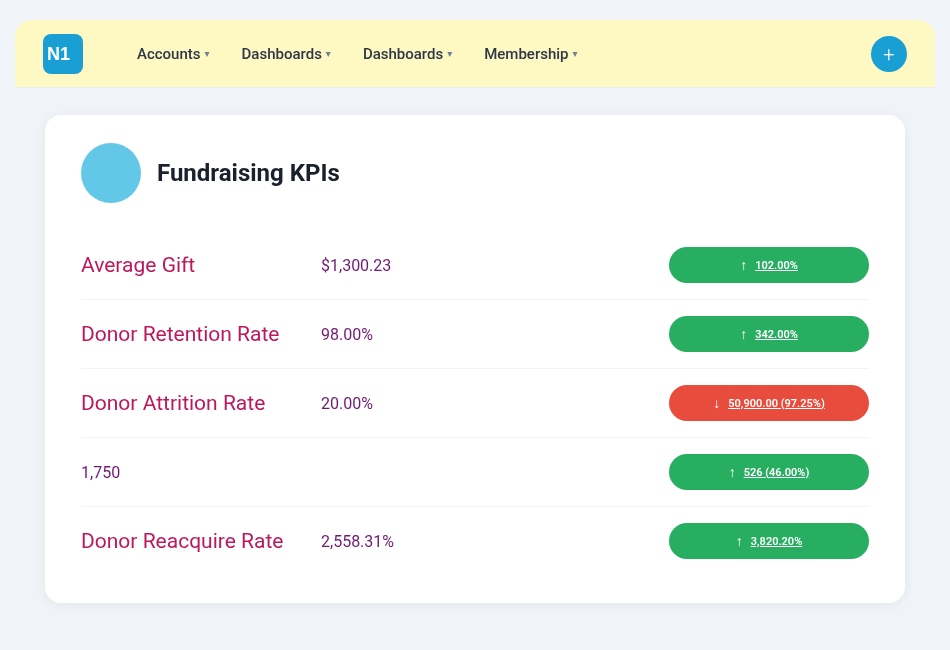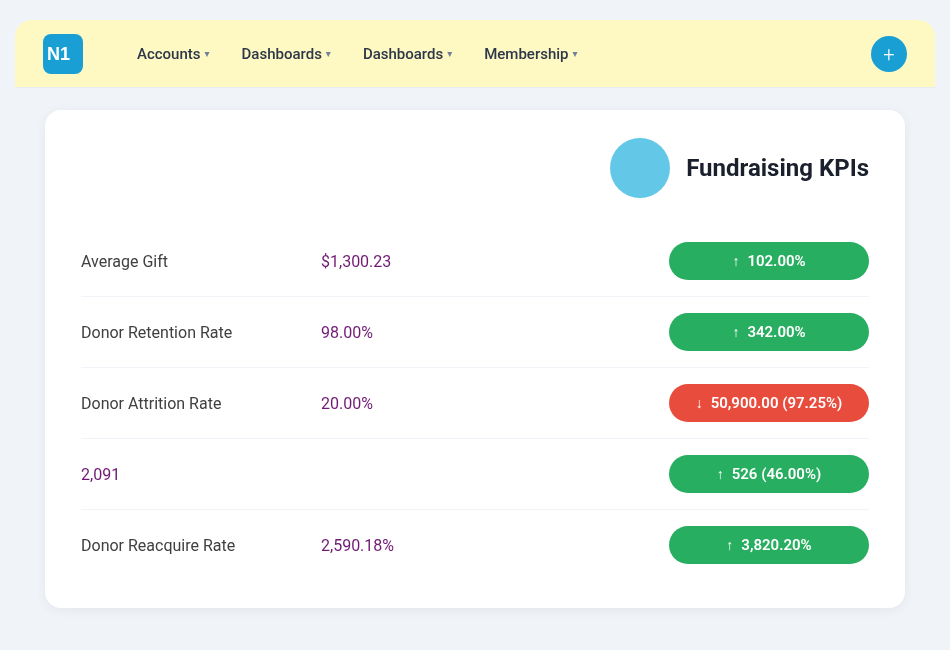--- a/index.html
+++ b/index.html
@@ -106,21 +106,20 @@
       width: 100%;
       max-width: 860px;
       box-shadow: 0 2px 12px rgba(0,0,0,0.06);
     }
 
     .card-header {
       display: flex;
       align-items: center;
       gap: 16px;
       margin-bottom: 28px;
-      justify-content: flex-end;
     }
 
     .card-icon-circle {
       width: 60px;
       height: 60px;
       background: #63c8e8;
       border-radius: 50%;
       flex-shrink: 0;
     }
 
@@ -143,22 +142,22 @@
       padding: 16px 0;
       border-bottom: 1px solid #f0f4f8;
     }
 
     .kpi-row:last-child {
       border-bottom: none;
     }
 
     .kpi-label {
       flex: 0 0 240px;
-      font-size: 16px;
-      color: #404040;
+      font-size: 21px;
+      color: #be185d;
       font-weight: 400;
     }
 
     .kpi-value {
       flex: 0 0 160px;
       font-size: 16px;
       color: #701a75;
       font-weight: 400;
     }
 
@@ -182,22 +181,23 @@
 
     .kpi-badge.red {
       background: #e74c3c;
     }
 
     .badge-arrow {
       font-size: 14px;
     }
 
     .badge-text {
-      font-size: 15px;
+      font-size: 11px;
       font-weight: 600;
+      text-decoration: underline;
     }
   </style>
 </head>
 <body>
 
 <div class="app-frame">
 
   <nav class="navbar">
     <div class="logo">
       <svg class="logo-icon" viewBox="0 0 40 40" xmlns="http://www.w3.org/2000/svg">
@@ -258,30 +258,30 @@
         <div class="kpi-row">
           <span class="kpi-label">Donor Attrition Rate</span>
           <span class="kpi-value">20.00%</span>
           <div class="kpi-badge red">
             <span class="badge-arrow">↓</span>
             <span class="badge-text">50,900.00 (97.25%)</span>
           </div>
         </div>
 
         <div class="kpi-row">
-          <span class="kpi-value">2,091</span>
+          <span class="kpi-value">1,750</span>
           <div class="kpi-badge green">
             <span class="badge-arrow">↑</span>
             <span class="badge-text">526 (46.00%)</span>
           </div>
         </div>
 
         <div class="kpi-row">
           <span class="kpi-label">Donor Reacquire Rate</span>
-          <span class="kpi-value">2,590.18%</span>
+          <span class="kpi-value">2,558.31%</span>
           <div class="kpi-badge green">
             <span class="badge-arrow">↑</span>
             <span class="badge-text">3,820.20%</span>
           </div>
         </div>
 
       </div>
     </div>
   </div>
 </div>

